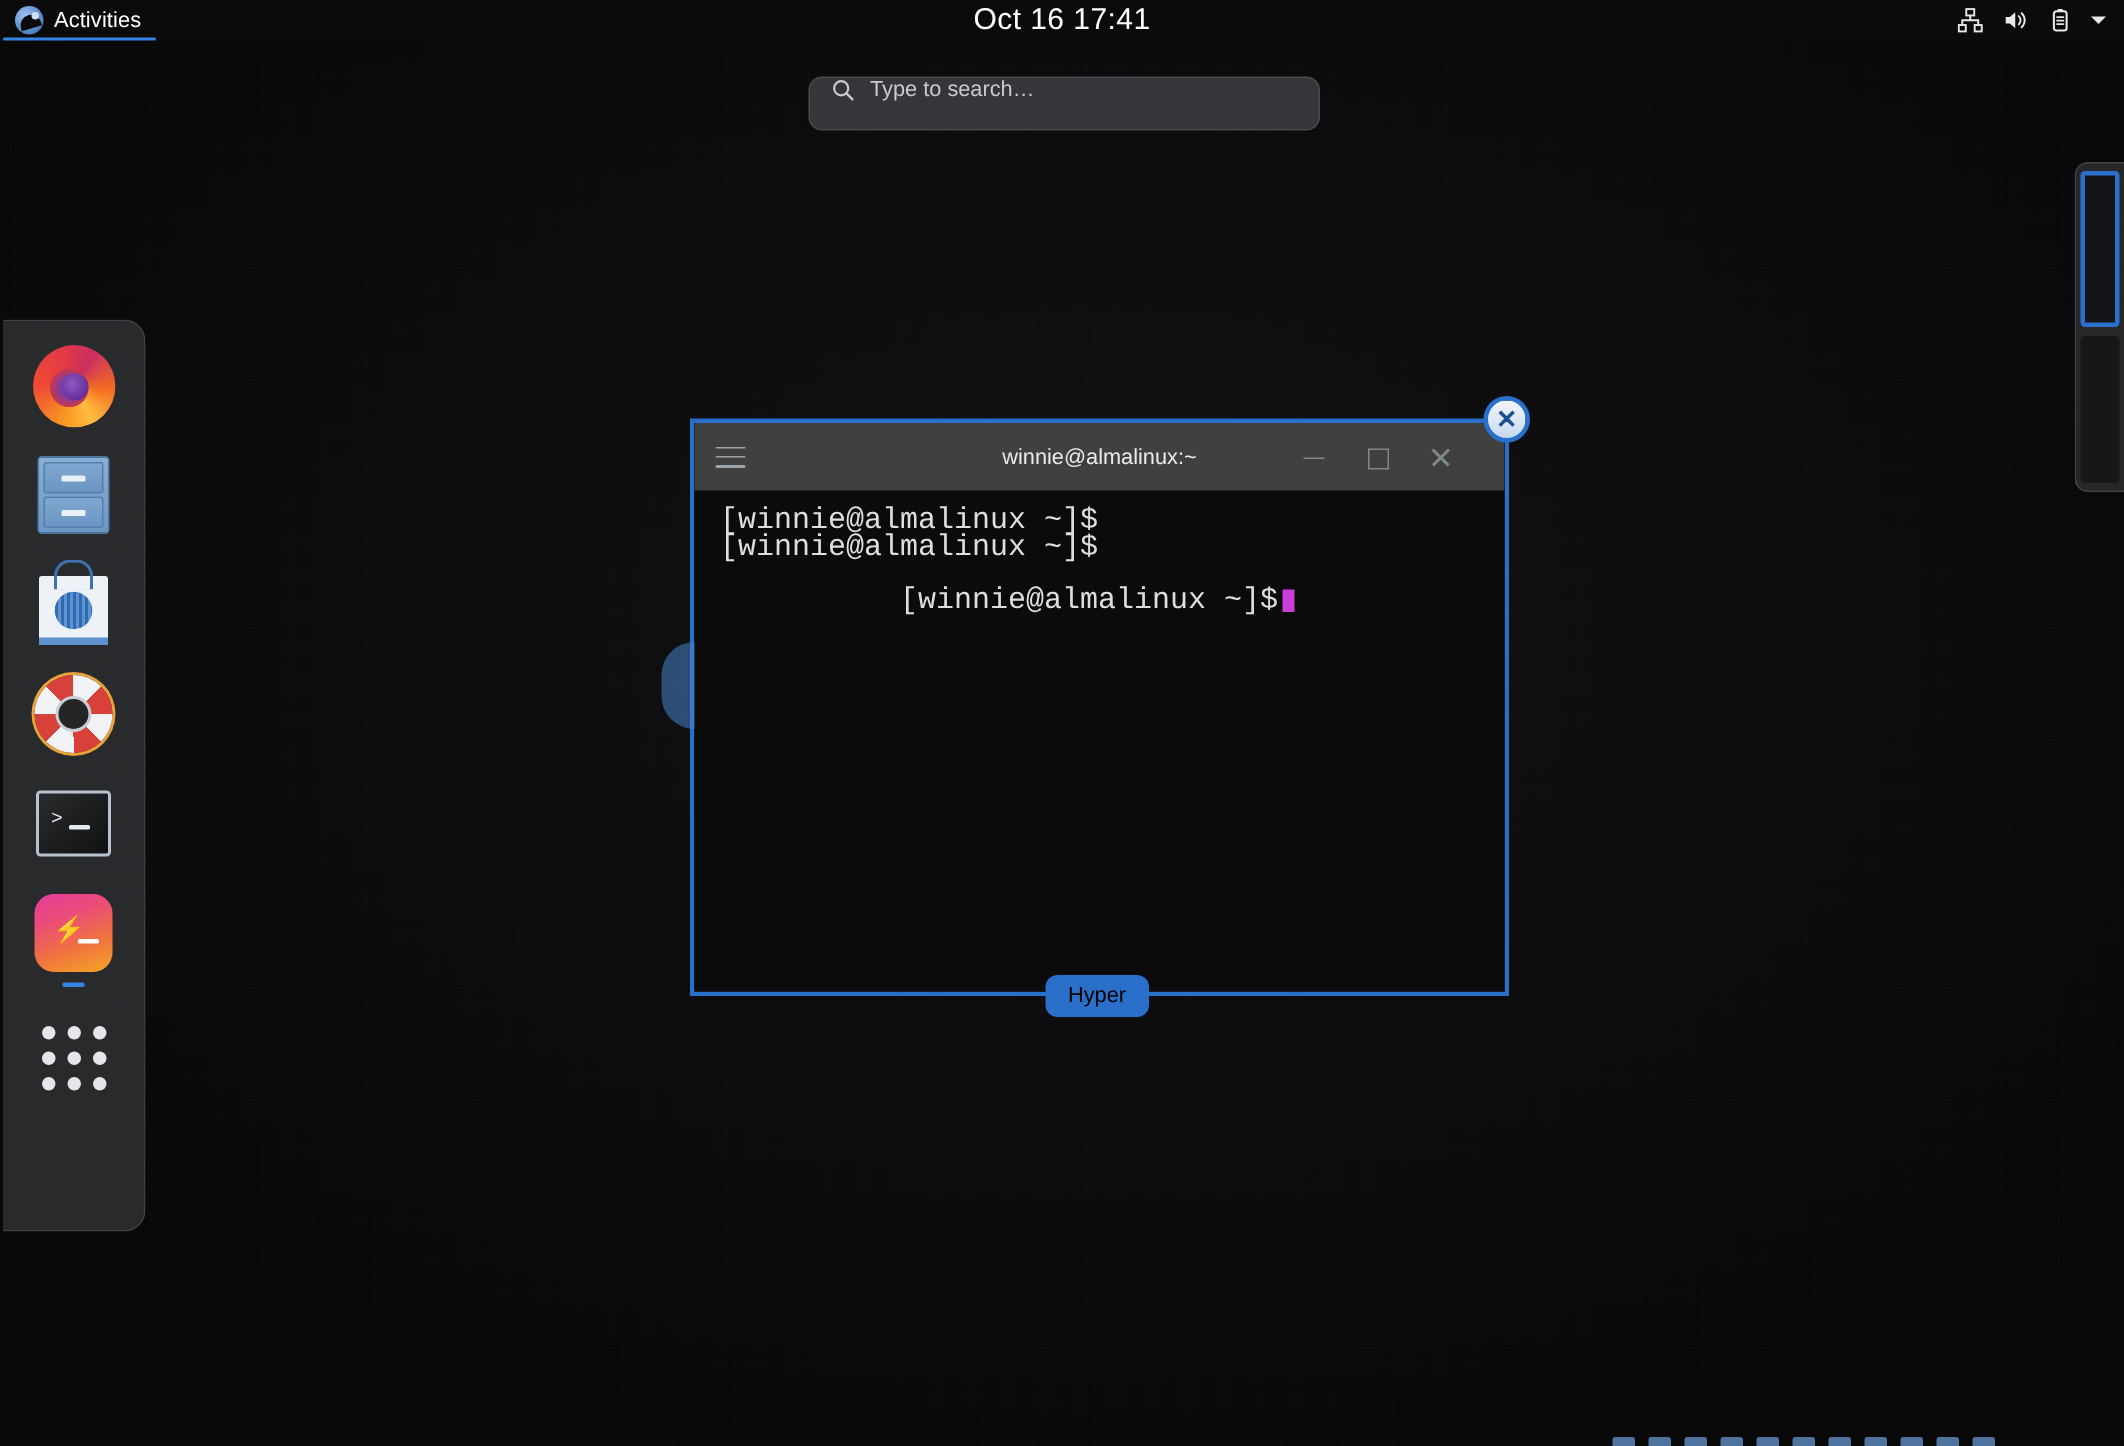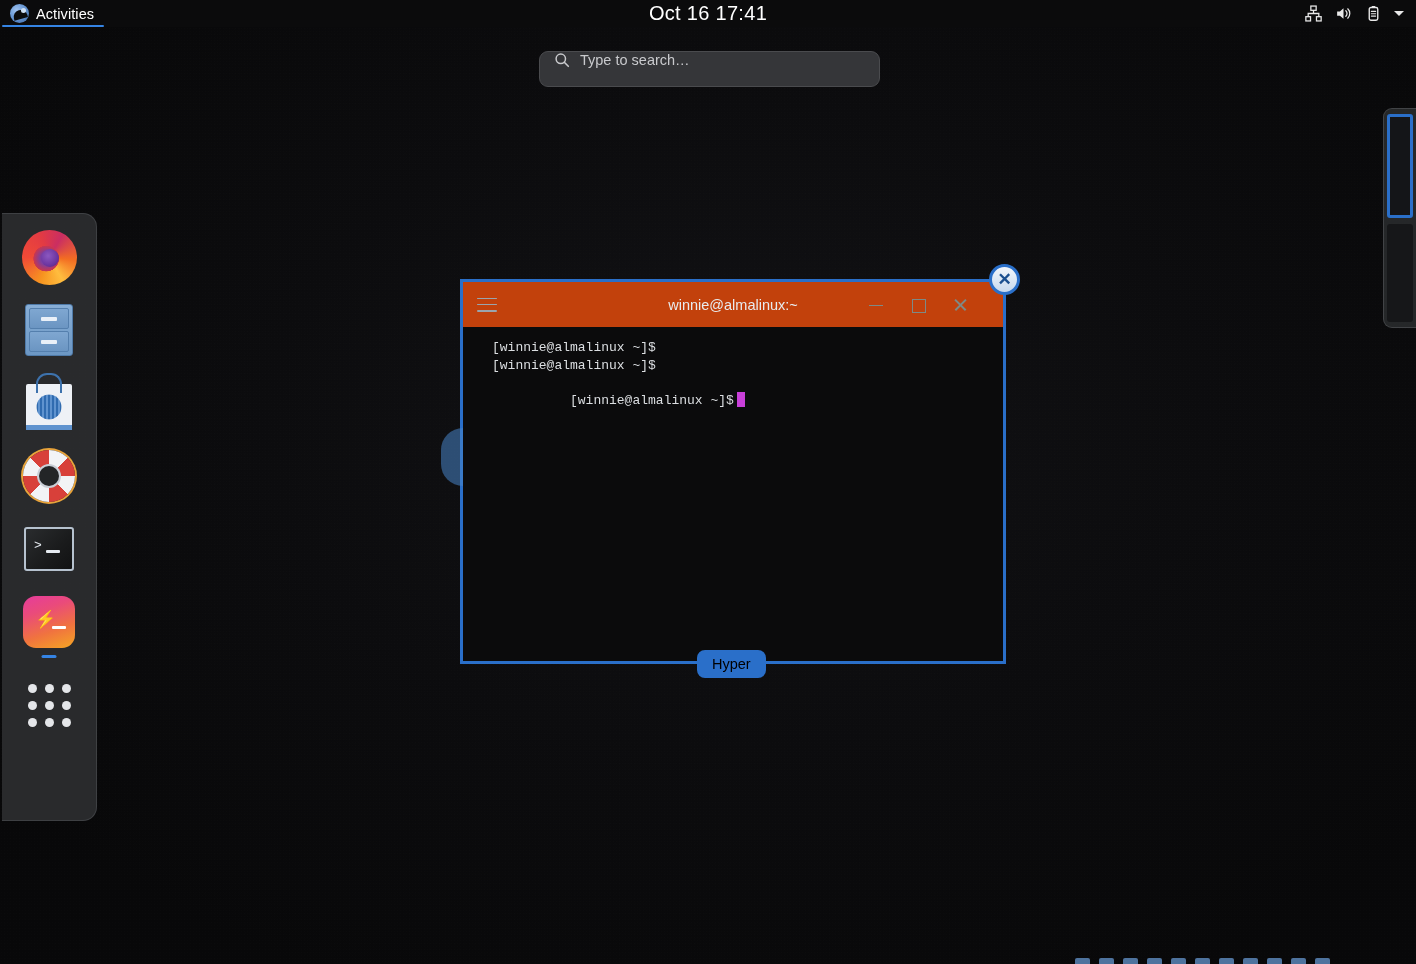--- a/index.html
+++ b/index.html
@@ -442,21 +442,21 @@
     display: flex;
     flex-direction: column;
     overflow: hidden;
   }
   #term-header {
     height: 45px;
     flex: none;
     display: flex;
     align-items: center;
     padding: 0 23px 0 14px;
-    background: #c2410c;
+    background: #404040;
     position: relative;
   }
   #term-header .hamb {
     width: 20px; height: 14px;
     display: flex;
     flex-direction: column;
     justify-content: space-between;
     cursor: pointer;
   }
   #term-header .hamb i {
@@ -506,23 +506,23 @@
     left: 1px; top: 7.5px;
     width: 15px; height: 1.6px;
     background: #7d8a86;
   }
   .wb-close::before { transform: rotate(45deg); }
   .wb-close::after  { transform: rotate(-45deg); }
 
   #term-body {
     flex: 1;
     background: #0b0b0c;
-    padding: 12px 29px;
+    padding: 12px 17px;
     font-family: "Liberation Mono", monospace;
-    font-size: 13px;
+    font-size: 20px;
     line-height: 17.5px;
     color: #dcdfe2;
     overflow: hidden;
     cursor: text;
   }
   #term-body .line { white-space: pre; }
   #term-body .cursor {
     display: inline-block;
     width: 8px; height: 15px;
     background: #c83fd9;

